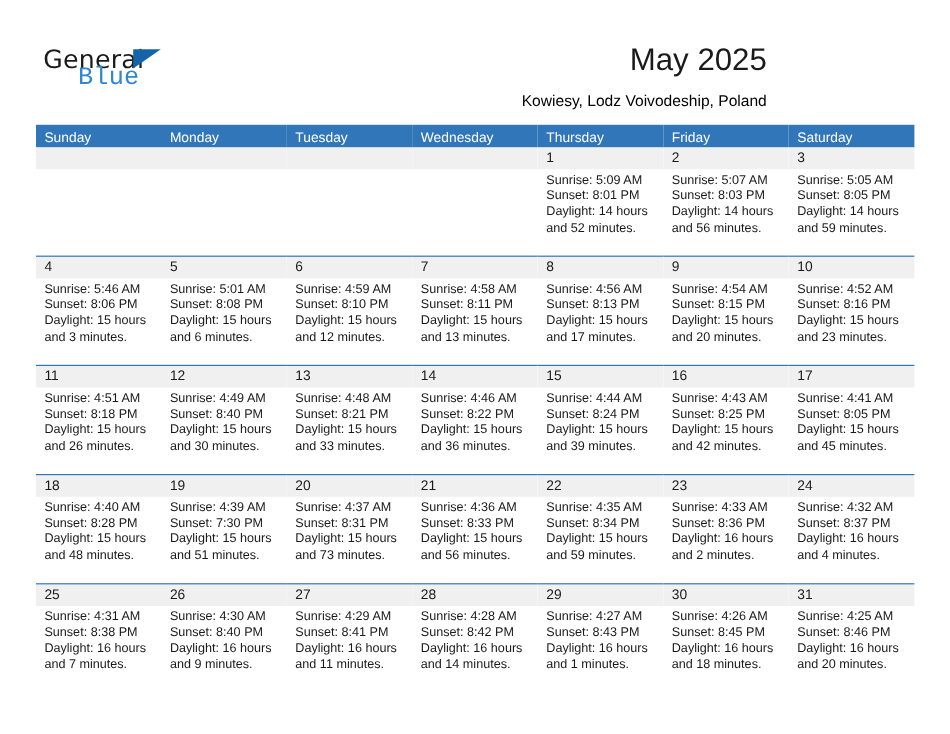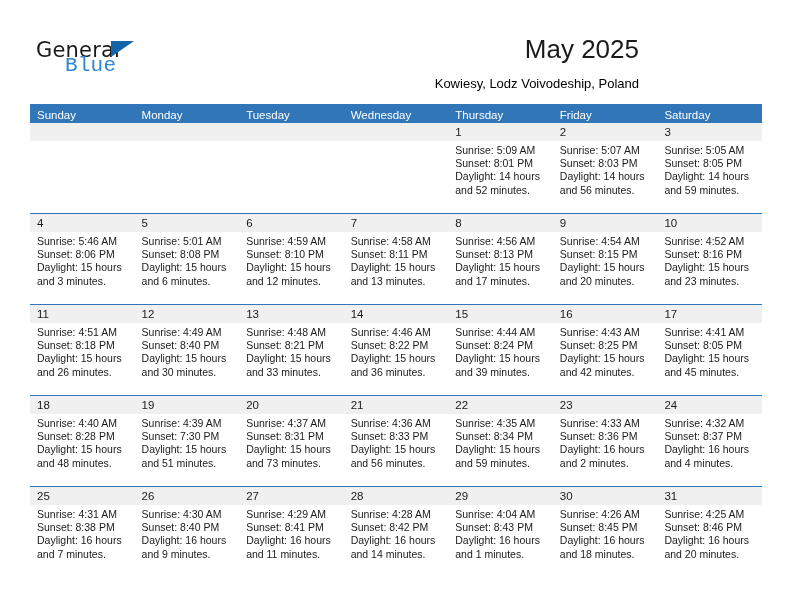--- a/index.html
+++ b/index.html
@@ -456,21 +456,21 @@
               <div class="cellbody">
                 <div>Sunrise: 4:28 AM</div>
                 <div>Sunset: 8:42 PM</div>
                 <div>Daylight: 16 hours</div>
                 <div>and 14 minutes.</div>
               </div>
             </td>
             <td class="day">
               <div class="daynum-band">29</div>
               <div class="cellbody">
-                <div>Sunrise: 4:04 AM</div>
+                <div>Sunrise: 4:27 AM</div>
                 <div>Sunset: 8:43 PM</div>
                 <div>Daylight: 16 hours</div>
                 <div>and 1 minutes.</div>
               </div>
             </td>
             <td class="day">
               <div class="daynum-band">30</div>
               <div class="cellbody">
                 <div>Sunrise: 4:26 AM</div>
                 <div>Sunset: 8:45 PM</div>

